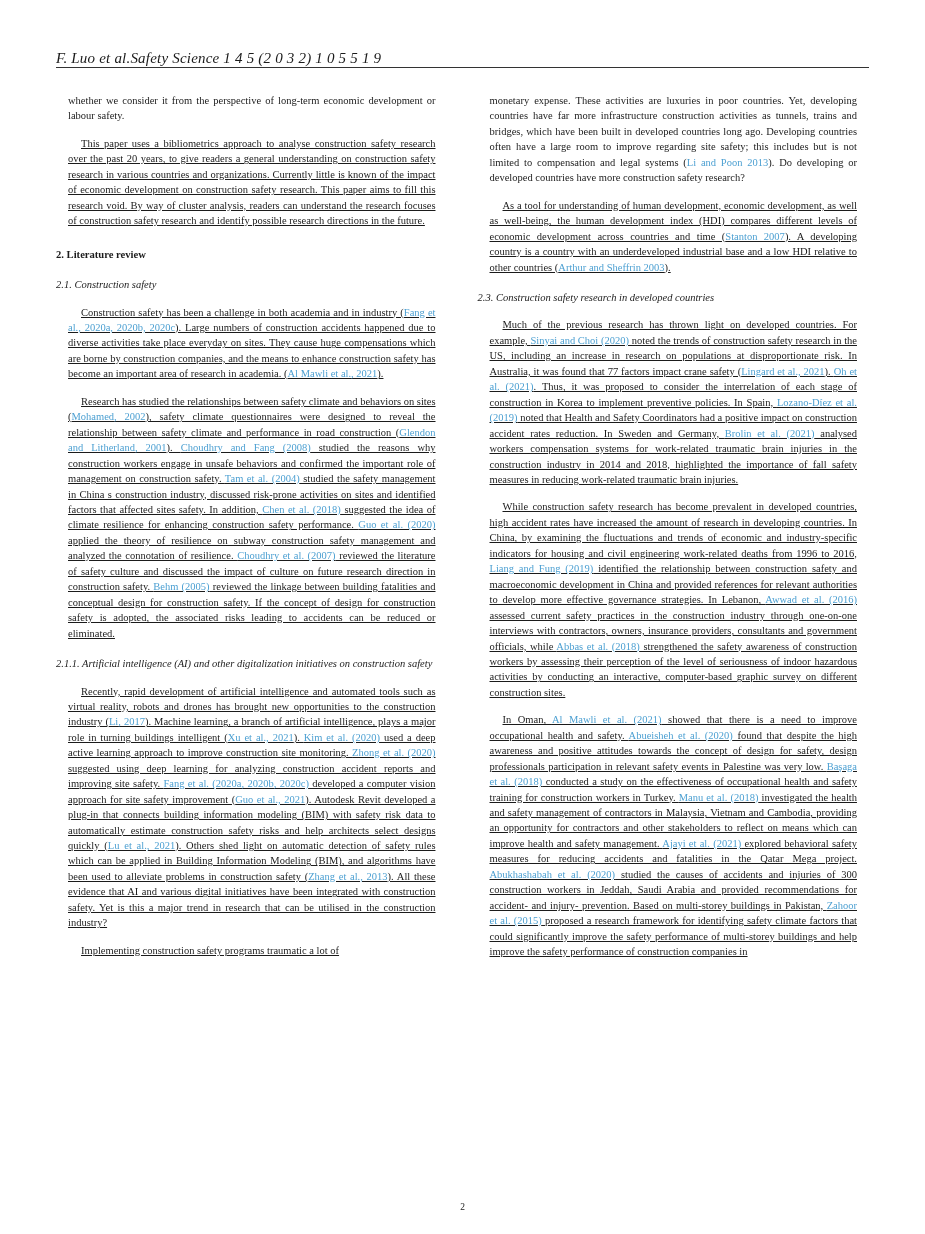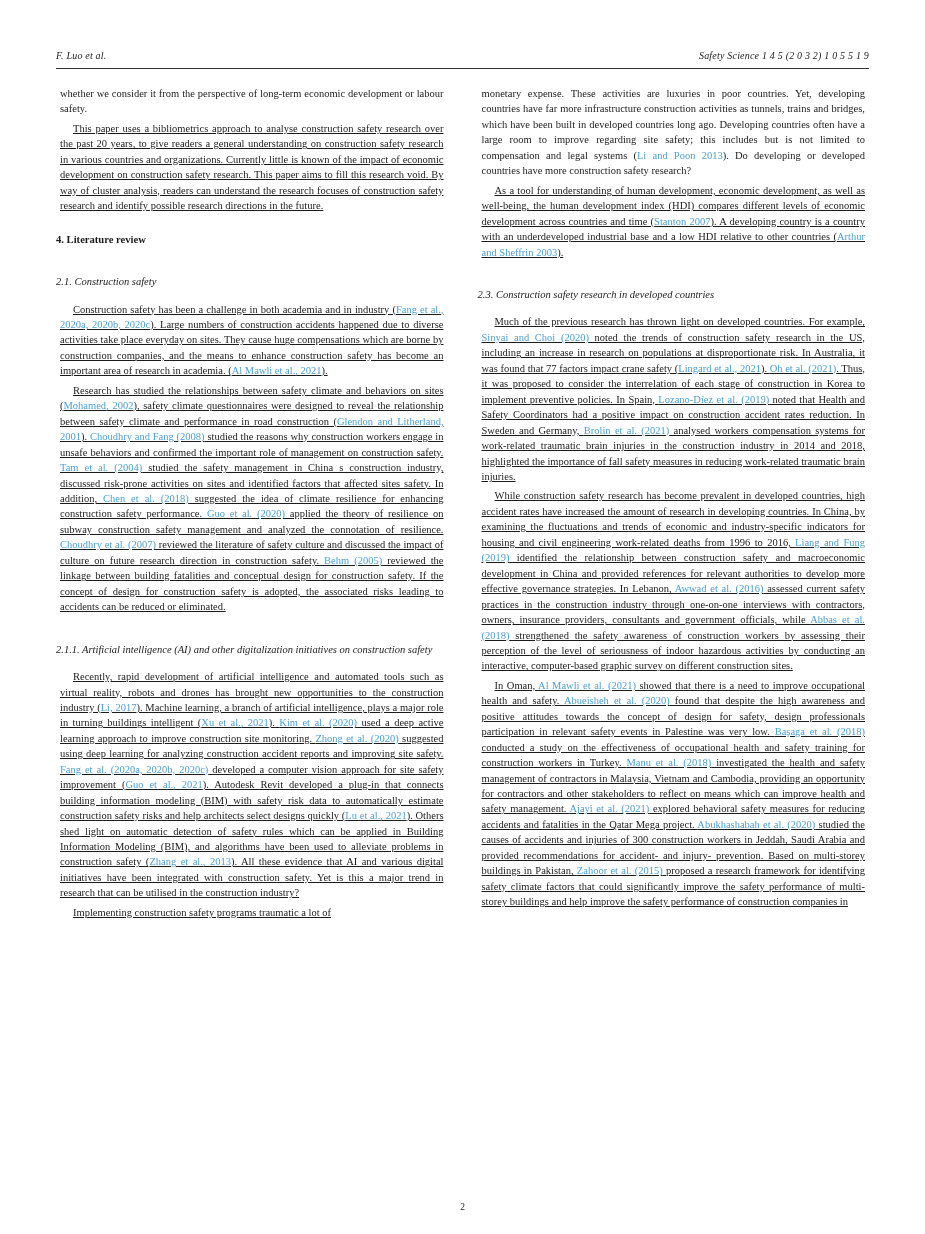--- a/index.html
+++ b/index.html
@@ -5,52 +5,52 @@
   :root { --link:#4da0d2; --text:#1b1b1b; --rule:#333333; }
   * { box-sizing:border-box; }
   html, body { margin:0; padding:0; }
   body {
     width:925px; height:1234px; background:#ffffff;
     font-family:"Liberation Serif","DejaVu Serif",serif;
     color:var(--text); position:relative; overflow:hidden;
   }
   .page { padding:50px 56px 0 56px; }
   .running-head {
-    display:flex; justify-content:space-between; align-items:baseline;
-    font-style:italic; font-size:10px; letter-spacing:0.2px;
-    padding-bottom:7px; border-bottom:0.9px solid var(--rule);
+    display:flex; align-items:baseline;
+    font-style:italic; font-size:15px; letter-spacing:0.2px;
+    border-bottom:0.9px solid var(--rule);
   }
   .body-columns { display:flex; gap:30px; margin-top:13px; }
   .column {
     flex:1; min-width:0; font-size:10.5px; line-height:15.45px;
     text-align:justify; hyphens:auto; -webkit-hyphens:auto;
   }
-  p.para { margin:4px; }
+  p.para { margin:12px; }
   p.indent { text-indent:13px;text-decoration:underline; }
   h2.sec { font-size:10.6px; font-weight:700; margin:18px 0 0 0; text-align:left; }
-  h3.subsec { font-size:10.5px; font-style:italic; font-weight:400; margin:27px 0 12px 0; text-align:left; }
+  h3.subsec { font-size:10.5px; font-style:italic; font-weight:400; margin:15px 0 12px 0; text-align:left; }
   a.cite { color:var(--link); text-decoration:none; cursor:pointer; }
   .page-footer {
     position:absolute; left:0; right:0; bottom:22px;
     text-align:center; font-size:9.5px;
   }
 </style>
 </head>
 <body>
 
 <div class="page">
   <div class="running-head">
     <span>F. Luo et al.</span>
     <span>Safety Science 1 4 5 (2 0 3 2) 1 0 5 5 1 9</span>
   </div>
   <div class="body-columns">
     <div class="column">
         <p class="para">whether we consider it from the perspective of long-term economic development or labour safety.</p>
         <p class="para indent">This paper uses a bibliometrics approach to analyse construction safety research over the past 20 years, to give readers a general understanding on construction safety research in various countries and organizations. Currently little is known of the impact of economic development on construction safety research. This paper aims to fill this research void. By way of cluster analysis, readers can understand the research focuses of construction safety research and identify possible research directions in the future.</p>
-        <h2 class="sec">4. Literature review</h2>
+        <h2 class="sec">2. Literature review</h2>
         <h3 class="subsec">2.1. Construction safety</h3>
         <p class="para indent">Construction safety has been a challenge in both academia and in industry (<a class="cite">Fang et al., 2020a, 2020b, 2020c</a>). Large numbers of construction accidents happened due to diverse activities take place everyday on sites. They cause huge compensations which are borne by construction companies, and the means to enhance construction safety has become an important area of research in academia. (<a class="cite">Al Mawli et al., 2021</a>).</p>
         <p class="para indent">Research has studied the relationships between safety climate and behaviors on sites (<a class="cite">Mohamed, 2002</a>), safety climate questionnaires were designed to reveal the relationship between safety climate and performance in road construction (<a class="cite">Glendon and Litherland, 2001</a>). <a class="cite">Choudhry and Fang (2008)</a> studied the reasons why construction workers engage in unsafe behaviors and confirmed the important role of management on construction safety. <a class="cite">Tam et al. (2004)</a> studied the safety management in China s construction industry, discussed risk-prone activities on sites and identified factors that affected sites safety. In addition, <a class="cite">Chen et al. (2018)</a> suggested the idea of climate resilience for enhancing construction safety performance. <a class="cite">Guo et al. (2020)</a> applied the theory of resilience on subway construction safety management and analyzed the connotation of resilience. <a class="cite">Choudhry et al. (2007)</a> reviewed the literature of safety culture and discussed the impact of culture on future research direction in construction safety. <a class="cite">Behm (2005)</a> reviewed the linkage between building fatalities and conceptual design for construction safety. If the concept of design for construction safety is adopted, the associated risks leading to accidents can be reduced or eliminated.</p>
         <h3 class="subsec">2.1.1. Artificial intelligence (AI) and other digitalization initiatives on construction safety</h3>
         <p class="para indent">Recently, rapid development of artificial intelligence and automated tools such as virtual reality, robots and drones has brought new opportunities to the construction industry (<a class="cite">Li, 2017</a>). Machine learning, a branch of artificial intelligence, plays a major role in turning buildings intelligent (<a class="cite">Xu et al., 2021</a>). <a class="cite">Kim et al. (2020)</a> used a deep active learning approach to improve construction site monitoring. <a class="cite">Zhong et al. (2020)</a> suggested using deep learning for analyzing construction accident reports and improving site safety. <a class="cite">Fang et al. (2020a, 2020b, 2020c)</a> developed a computer vision approach for site safety improvement (<a class="cite">Guo et al., 2021</a>). Autodesk Revit developed a plug-in that connects building information modeling (BIM) with safety risk data to automatically estimate construction safety risks and help architects select designs quickly (<a class="cite">Lu et al., 2021</a>). Others shed light on automatic detection of safety rules which can be applied in Building Information Modeling (BIM), and algorithms have been used to alleviate problems in construction safety (<a class="cite">Zhang et al., 2013</a>). All these evidence that AI and various digital initiatives have been integrated with construction safety. Yet is this a major trend in research that can be utilised in the construction industry?</p>
         <p class="para indent">Implementing construction safety programs traumatic a lot of</p>
       </div>
     <div class="column">
         <p class="para">monetary expense. These activities are luxuries in poor countries. Yet, developing countries have far more infrastructure construction activities as tunnels, trains and bridges, which have been built in developed countries long ago. Developing countries often have a large room to improve regarding site safety; this includes but is not limited to compensation and legal systems (<a class="cite">Li and Poon 2013</a>). Do developing or developed countries have more construction safety research?</p>
         <p class="para indent">As a tool for understanding of human development, economic development, as well as well-being, the human development index (HDI) compares different levels of economic development across countries and time (<a class="cite">Stanton 2007</a>). A developing country is a country with an underdeveloped industrial base and a low HDI relative to other countries (<a class="cite">Arthur and Sheffrin 2003</a>).</p>

